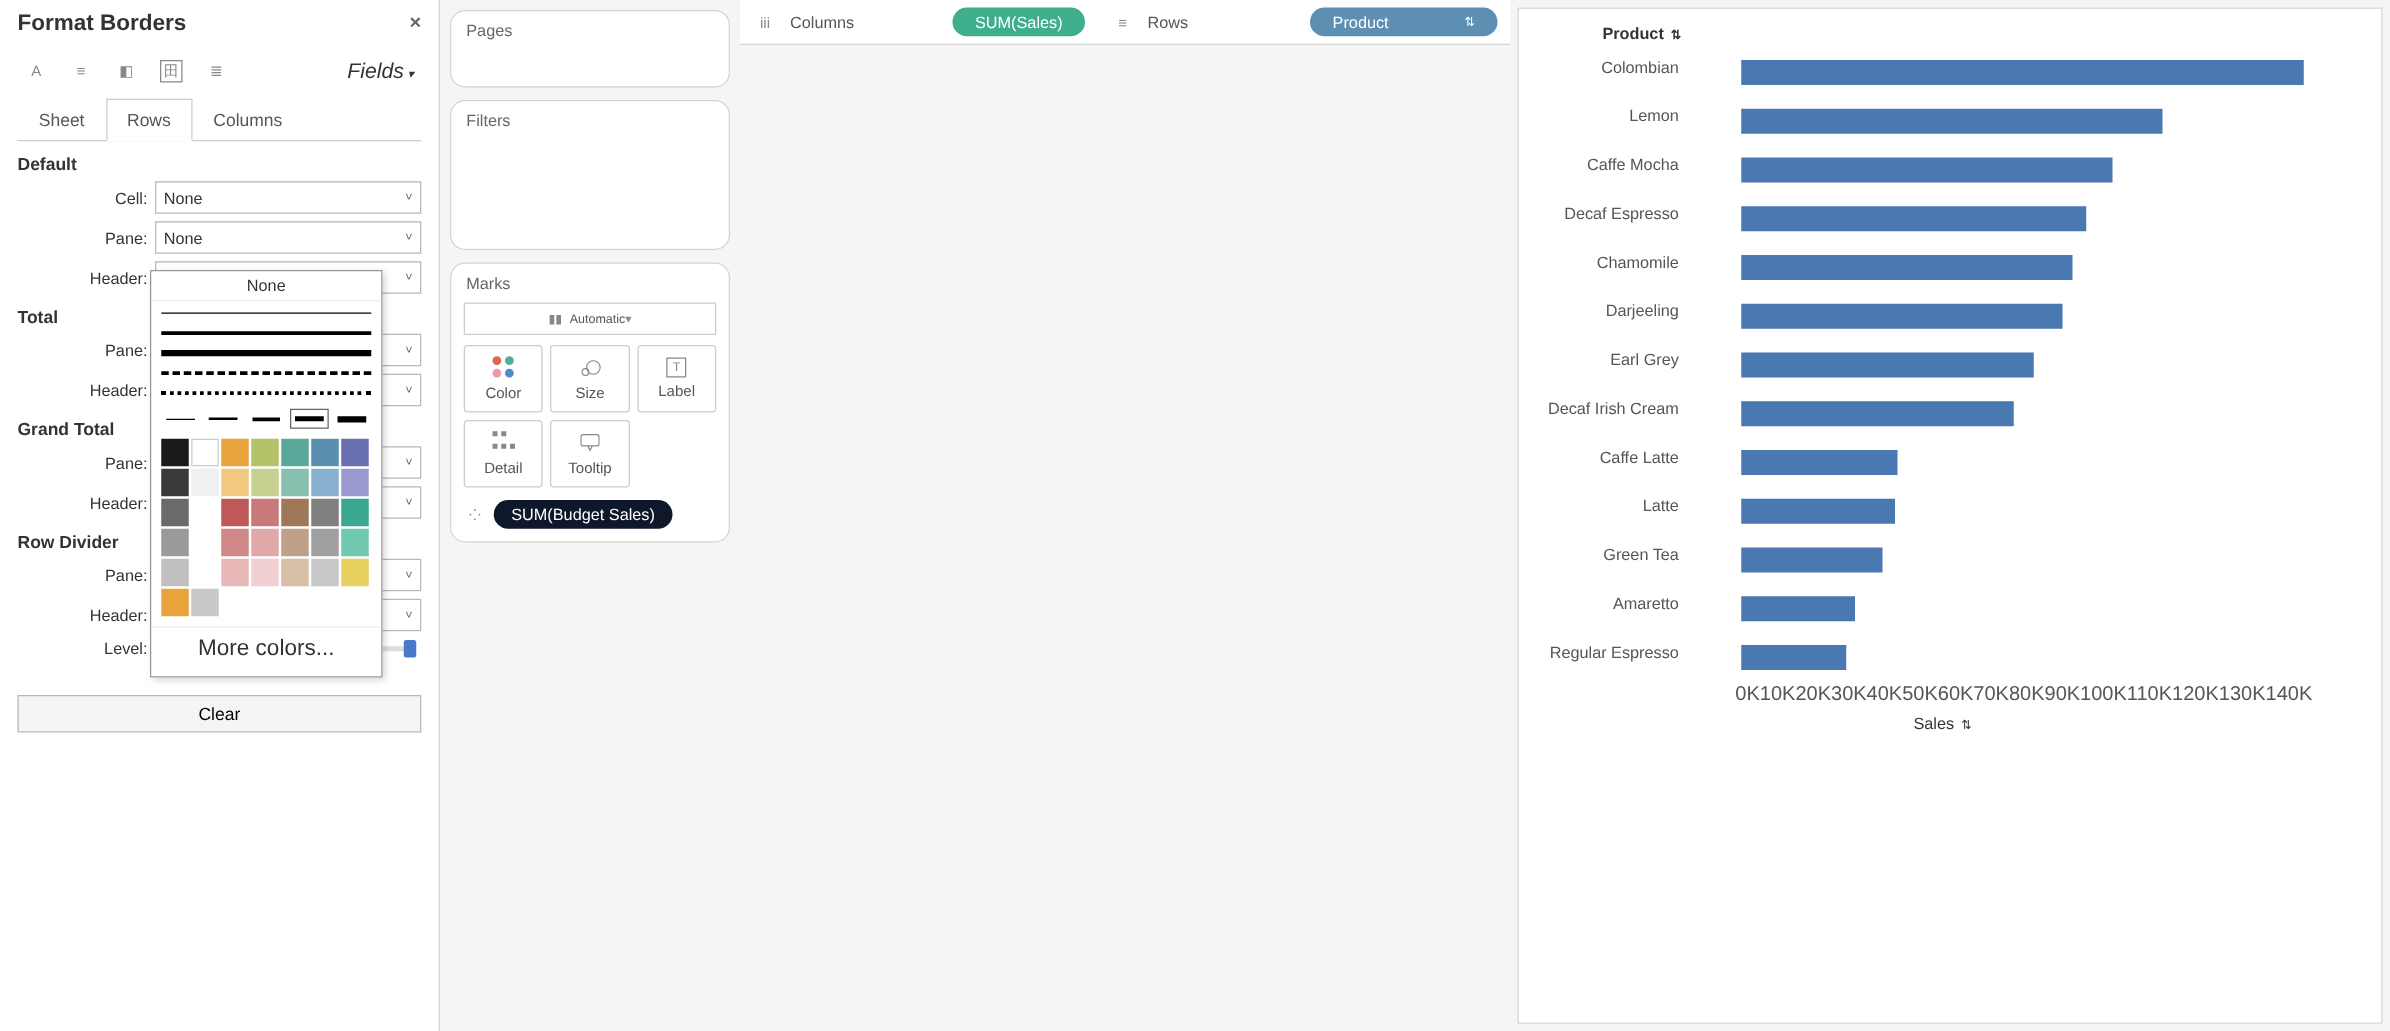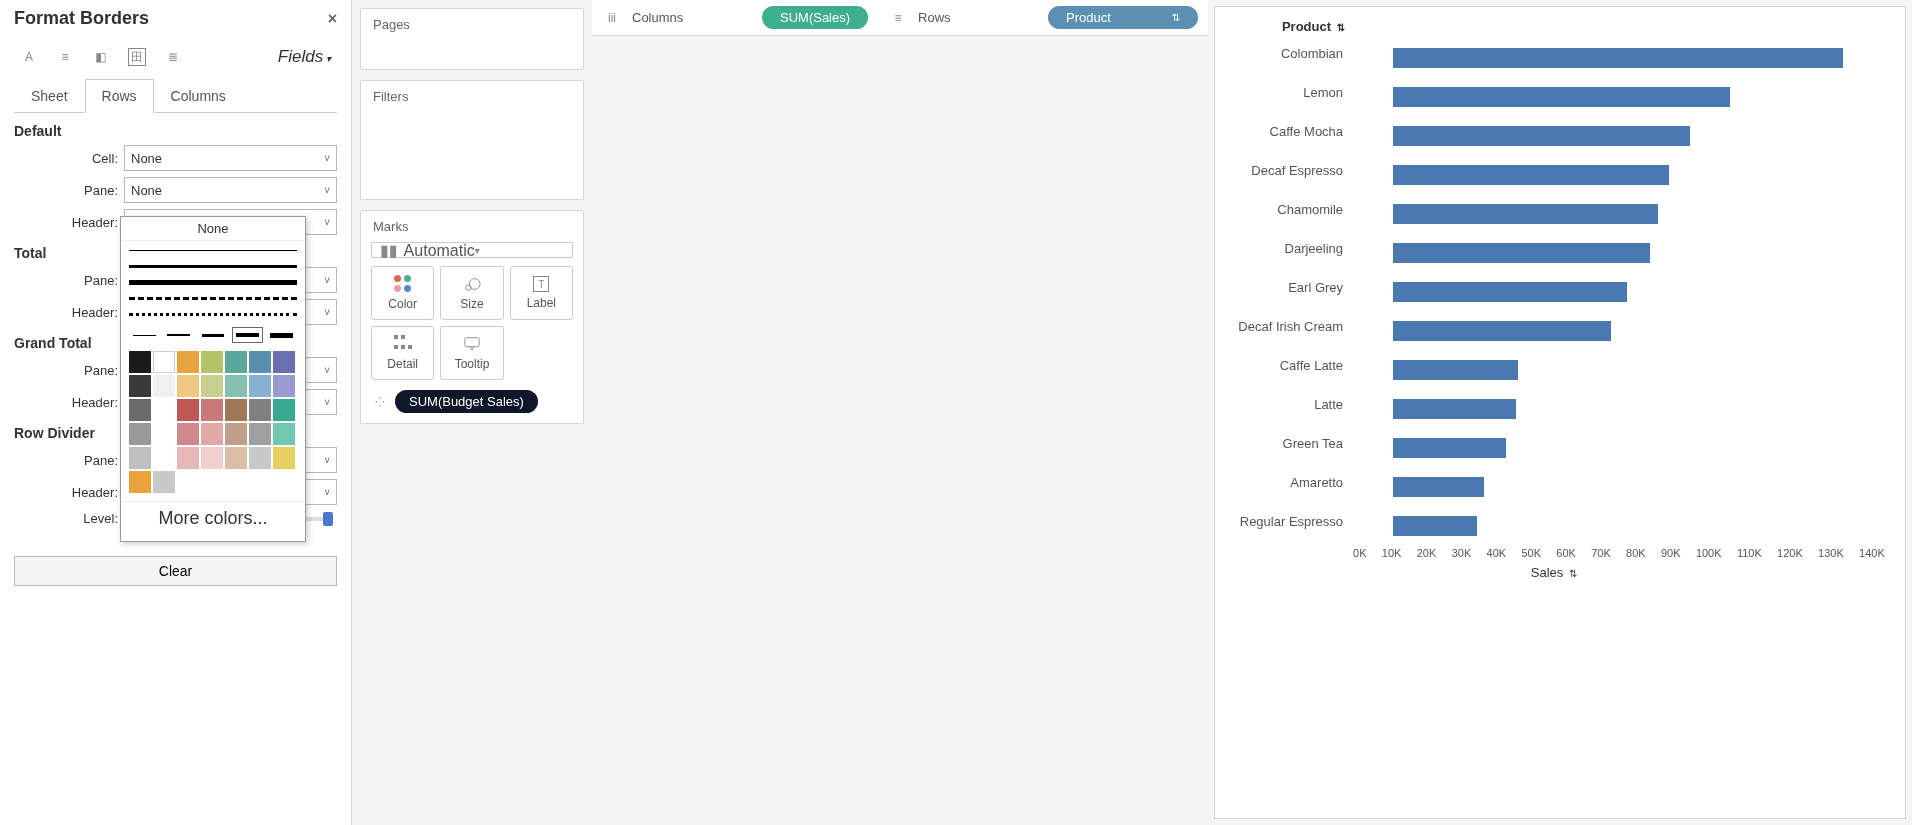--- a/index.html
+++ b/index.html
@@ -42,25 +42,25 @@
 .thickness-row { display: flex; gap: 4px; padding: 4px 8px; }
 .thick-opt { flex: 1; height: 16px; border: 1px solid transparent; display: flex; align-items: center; justify-content: center; cursor: pointer; }
 .thick-opt.sel { border-color: #666; }
 .thick-line { width: 80%; background: #000; }
 .color-grid { display: grid; grid-template-columns: repeat(7, 22px); gap: 2px; padding: 4px 8px; }
 .color-swatch { width: 22px; height: 22px; cursor: pointer; }
 .more-colors { text-align: center; padding: 6px 0; font-size: 18px; cursor: pointer; border-top: 1px solid #eee; margin-top: 4px; }
 
 
 .mid-col { width: 240px; padding: 8px; background: #f5f5f5; display: flex; flex-direction: column; gap: 10px; }
-.card { background: #fff; border: 1px solid #d4d4d4; border-radius: 2px; }
+.card { background: #fff; border: 1px solid #d4d4d4; border-radius: 12px; }
 .card-label { padding: 8px 12px; font-size: 13px; color: #666; }
 .card.pages .card-label, .card.filters .card-label { min-height: 60px; }
 .card.filters { min-height: 120px; }
-.mark-select { margin: 0 10px 8px; border: 1px solid #ccc; height: 16px; display: flex; align-items: center; justify-content: flex-start; padding: 0 8px; font-size: 16px; color: #555; cursor: pointer; }
+.mark-select { margin: 0 10px 8px; border: 1px solid #ccc; height: 26px; display: flex; align-items: center; justify-content: center; padding: 0 8px; font-size: 10px; color: #555; cursor: pointer; }
 .mark-select::after { content: "▾"; font-size: 10px; color: #888; }
 .mark-buttons { display: grid; grid-template-columns: repeat(3, 1fr); gap: 6px; padding: 0 10px 10px; }
 .mark-btn { border: 1px solid #ccc; border-radius: 3px; height: 54px; display: flex; flex-direction: column; align-items: center; justify-content: center; gap: 4px; font-size: 12px; color: #555; cursor: pointer; background: #fff; }
 .mark-btn svg, .mark-btn .mico { width: 18px; height: 18px; }
 .pill-in-marks { margin: 0 10px 10px; display: flex; align-items: center; gap: 6px; }
 .pill-in-marks .icon-dots { color: #888; font-size: 12px; width: 18px; text-align: center;}
 .pill-green { background: #0f172a; color: #fff; padding: 4px 14px; border-radius: 14px; font-size: 13px; }
 
 
 .shelf-col { flex: 1; display: flex; flex-direction: row; }
@@ -77,21 +77,21 @@
 .chart-header { font-size: 13px; font-weight: 700; text-align: right; padding-right: 4px; width: 130px; margin-left: -4px;}
 .chart-row { display: flex; align-items: center; height: 39px; gap: 40px; }
 .row-label { width: 130px; text-align: right; padding-right: 10px; font-size: 13px; color: #555; }
 .bars-cell { flex: 1; position: relative; height: 100%; }
 .bar { position: absolute; left: 0; height: 10px; }
 .bar.blue { top: 14px; height: 20px; background: #4a78b0; }
 .stack { position: absolute; top: 0; left: 0; height: 12px; display: flex; }
 .stack span { height: 12px; }
 .axis-row { display: flex; margin-top: 6px; }
 .axis-spacer { width: 130px; }
-.axis-ticks { flex: 1; display: flex; justify-content: space-between; font-size: 11px; color: #555; }
+.axis-ticks { flex: 1; display: flex; justify-content: center; font-size: 16px; color: #555; }
 .axis-title { text-align: center; font-size: 13px; color: #333; margin-top: 6px; }
 .sort-icon-small { font-size: 10px; margin-left: 2px; }
 </style>
 </head>
 <body>
 
 <div class="format-panel">
   <div class="panel-title">
     <span>Format Borders</span>
     <span class="close-x">×</span>

